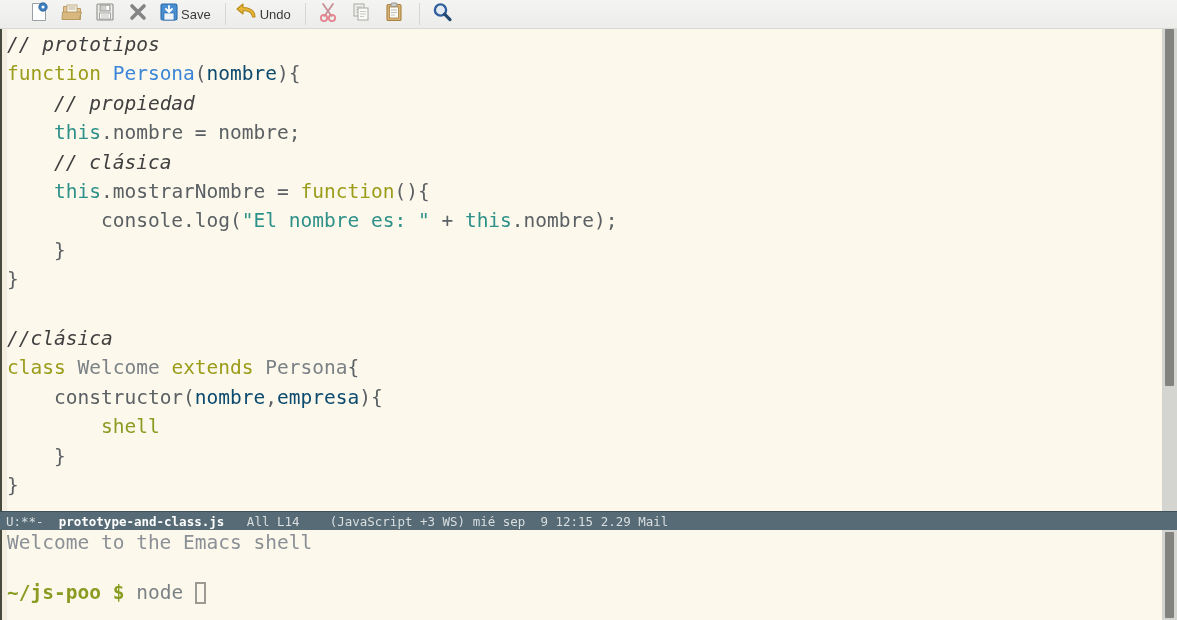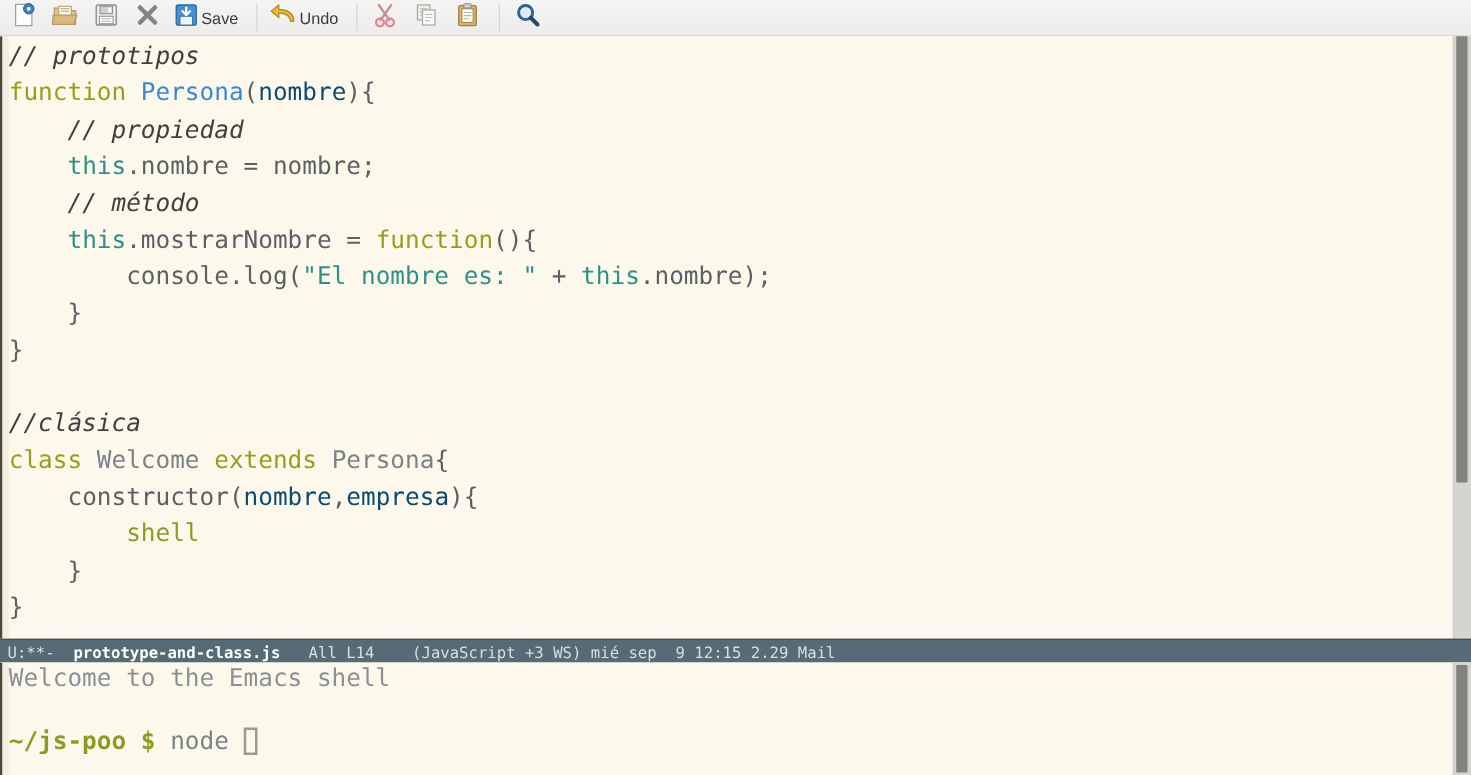--- a/index.html
+++ b/index.html
@@ -23,21 +23,21 @@
   
   #toolbar {
     position: absolute;
     left: 0; top: 0;
     width: 1177px;
     height: 29px;
     background: linear-gradient(#f4f4f2, #ececea);
     border-bottom: 1px solid #d8d8d4;
     display: flex;
     align-items: center;
-    padding-left: 4px;
+    padding-left: 24px;
     box-sizing: border-box;
   }
   .tb-btn {
     width: 30px;
     height: 26px;
     margin-right: 3px;
     display: flex;
     align-items: center;
     justify-content: center;
     border-radius: 3px;
@@ -301,21 +301,21 @@
     </div>
   </div>
 
   <div id="code-buffer">
     <div id="code-fringe-left"></div>
     <div id="code-fringe-left2"></div>
     <pre class="code" id="code-area"><span class="cmt">// prototipos</span>
 <span class="kw">function</span><span class="plain"> </span><span class="fn">Persona</span><span class="plain">(</span><span class="var">nombre</span><span class="plain">){</span>
     <span class="cmt">// propiedad</span>
     <span class="this">this</span><span class="plain">.nombre = nombre;</span>
-    <span class="cmt">// método</span>
+    <span class="cmt">// clásica</span>
     <span class="this">this</span><span class="plain">.mostrarNombre = </span><span class="kw">function</span><span class="plain">(){</span>
         <span class="plain">console.log(</span><span class="str">"El nombre es: "</span><span class="plain"> + </span><span class="this">this</span><span class="plain">.nombre);</span>
     <span class="plain">}</span>
 <span class="plain">}</span>
 
 <span class="cmt">//clásica</span>
 <span class="kw">class</span><span class="plain"> </span><span class="type">Welcome</span><span class="plain"> </span><span class="kw">extends</span><span class="plain"> </span><span class="type">Persona</span><span class="plain">{</span>
     <span class="plain">constructor(</span><span class="var">nombre</span><span class="plain">,</span><span class="var">empresa</span><span class="plain">){</span>
         <span class="sup">shell</span>
     <span class="plain">}</span>

